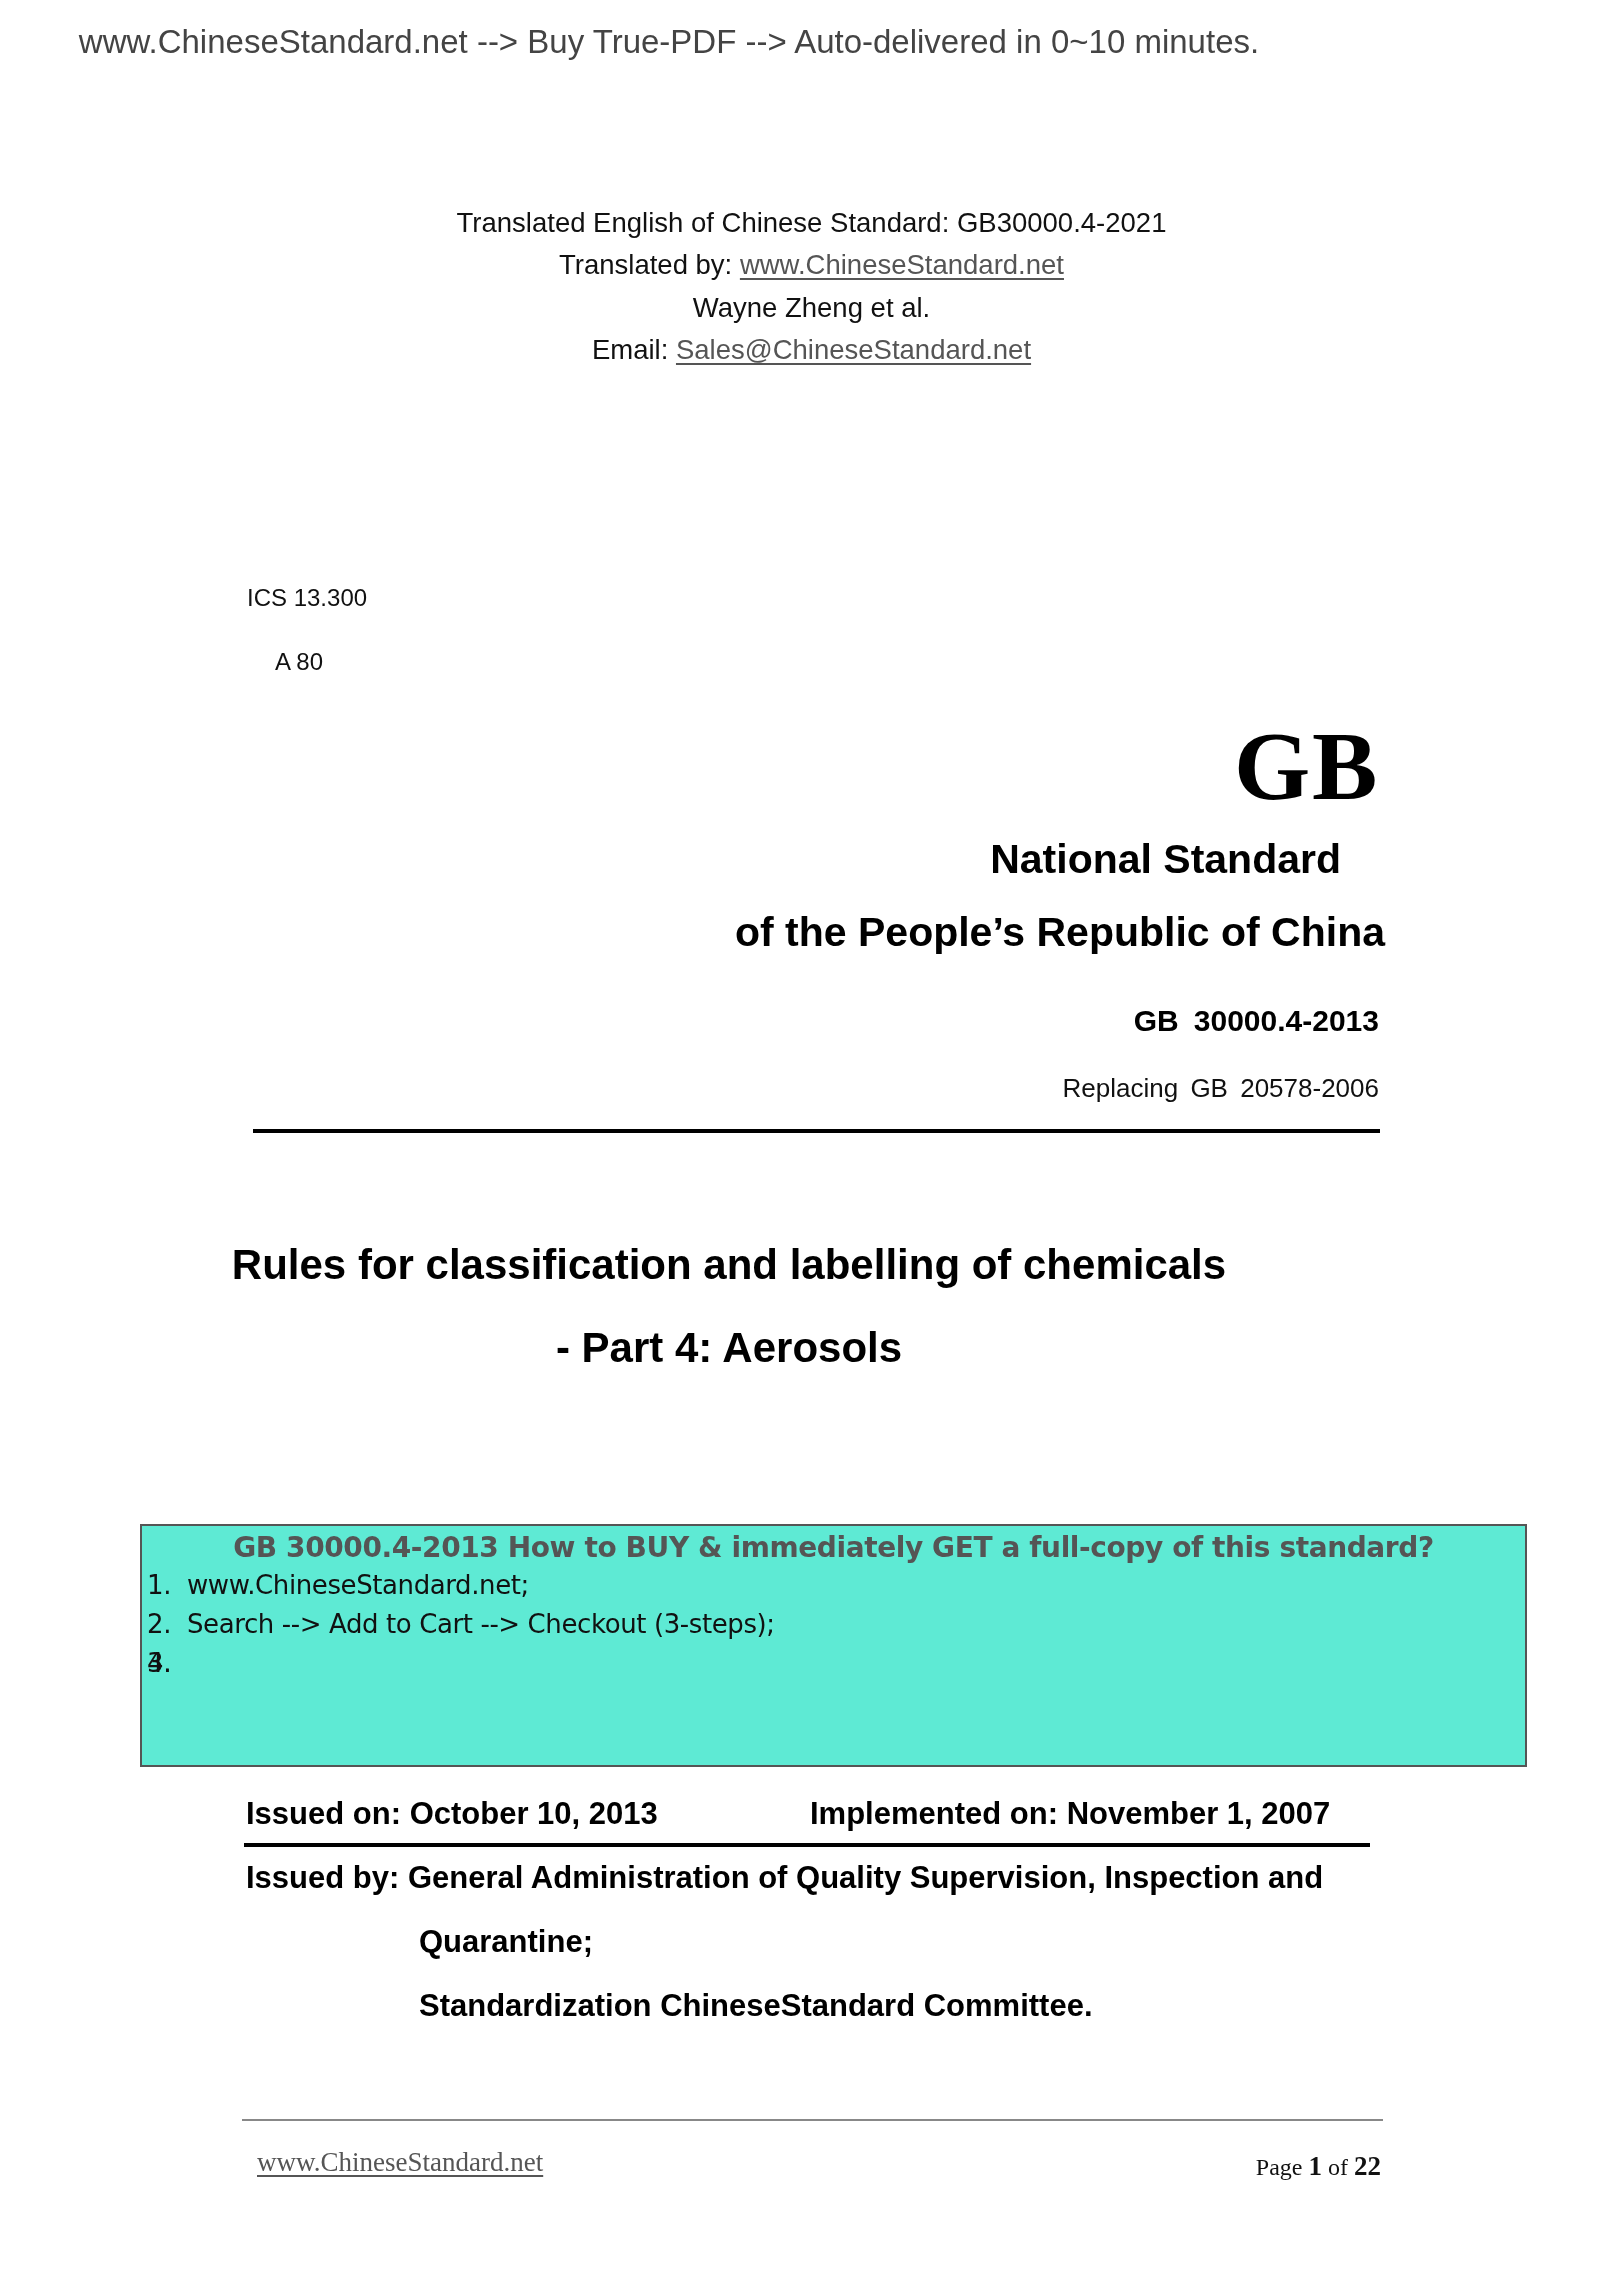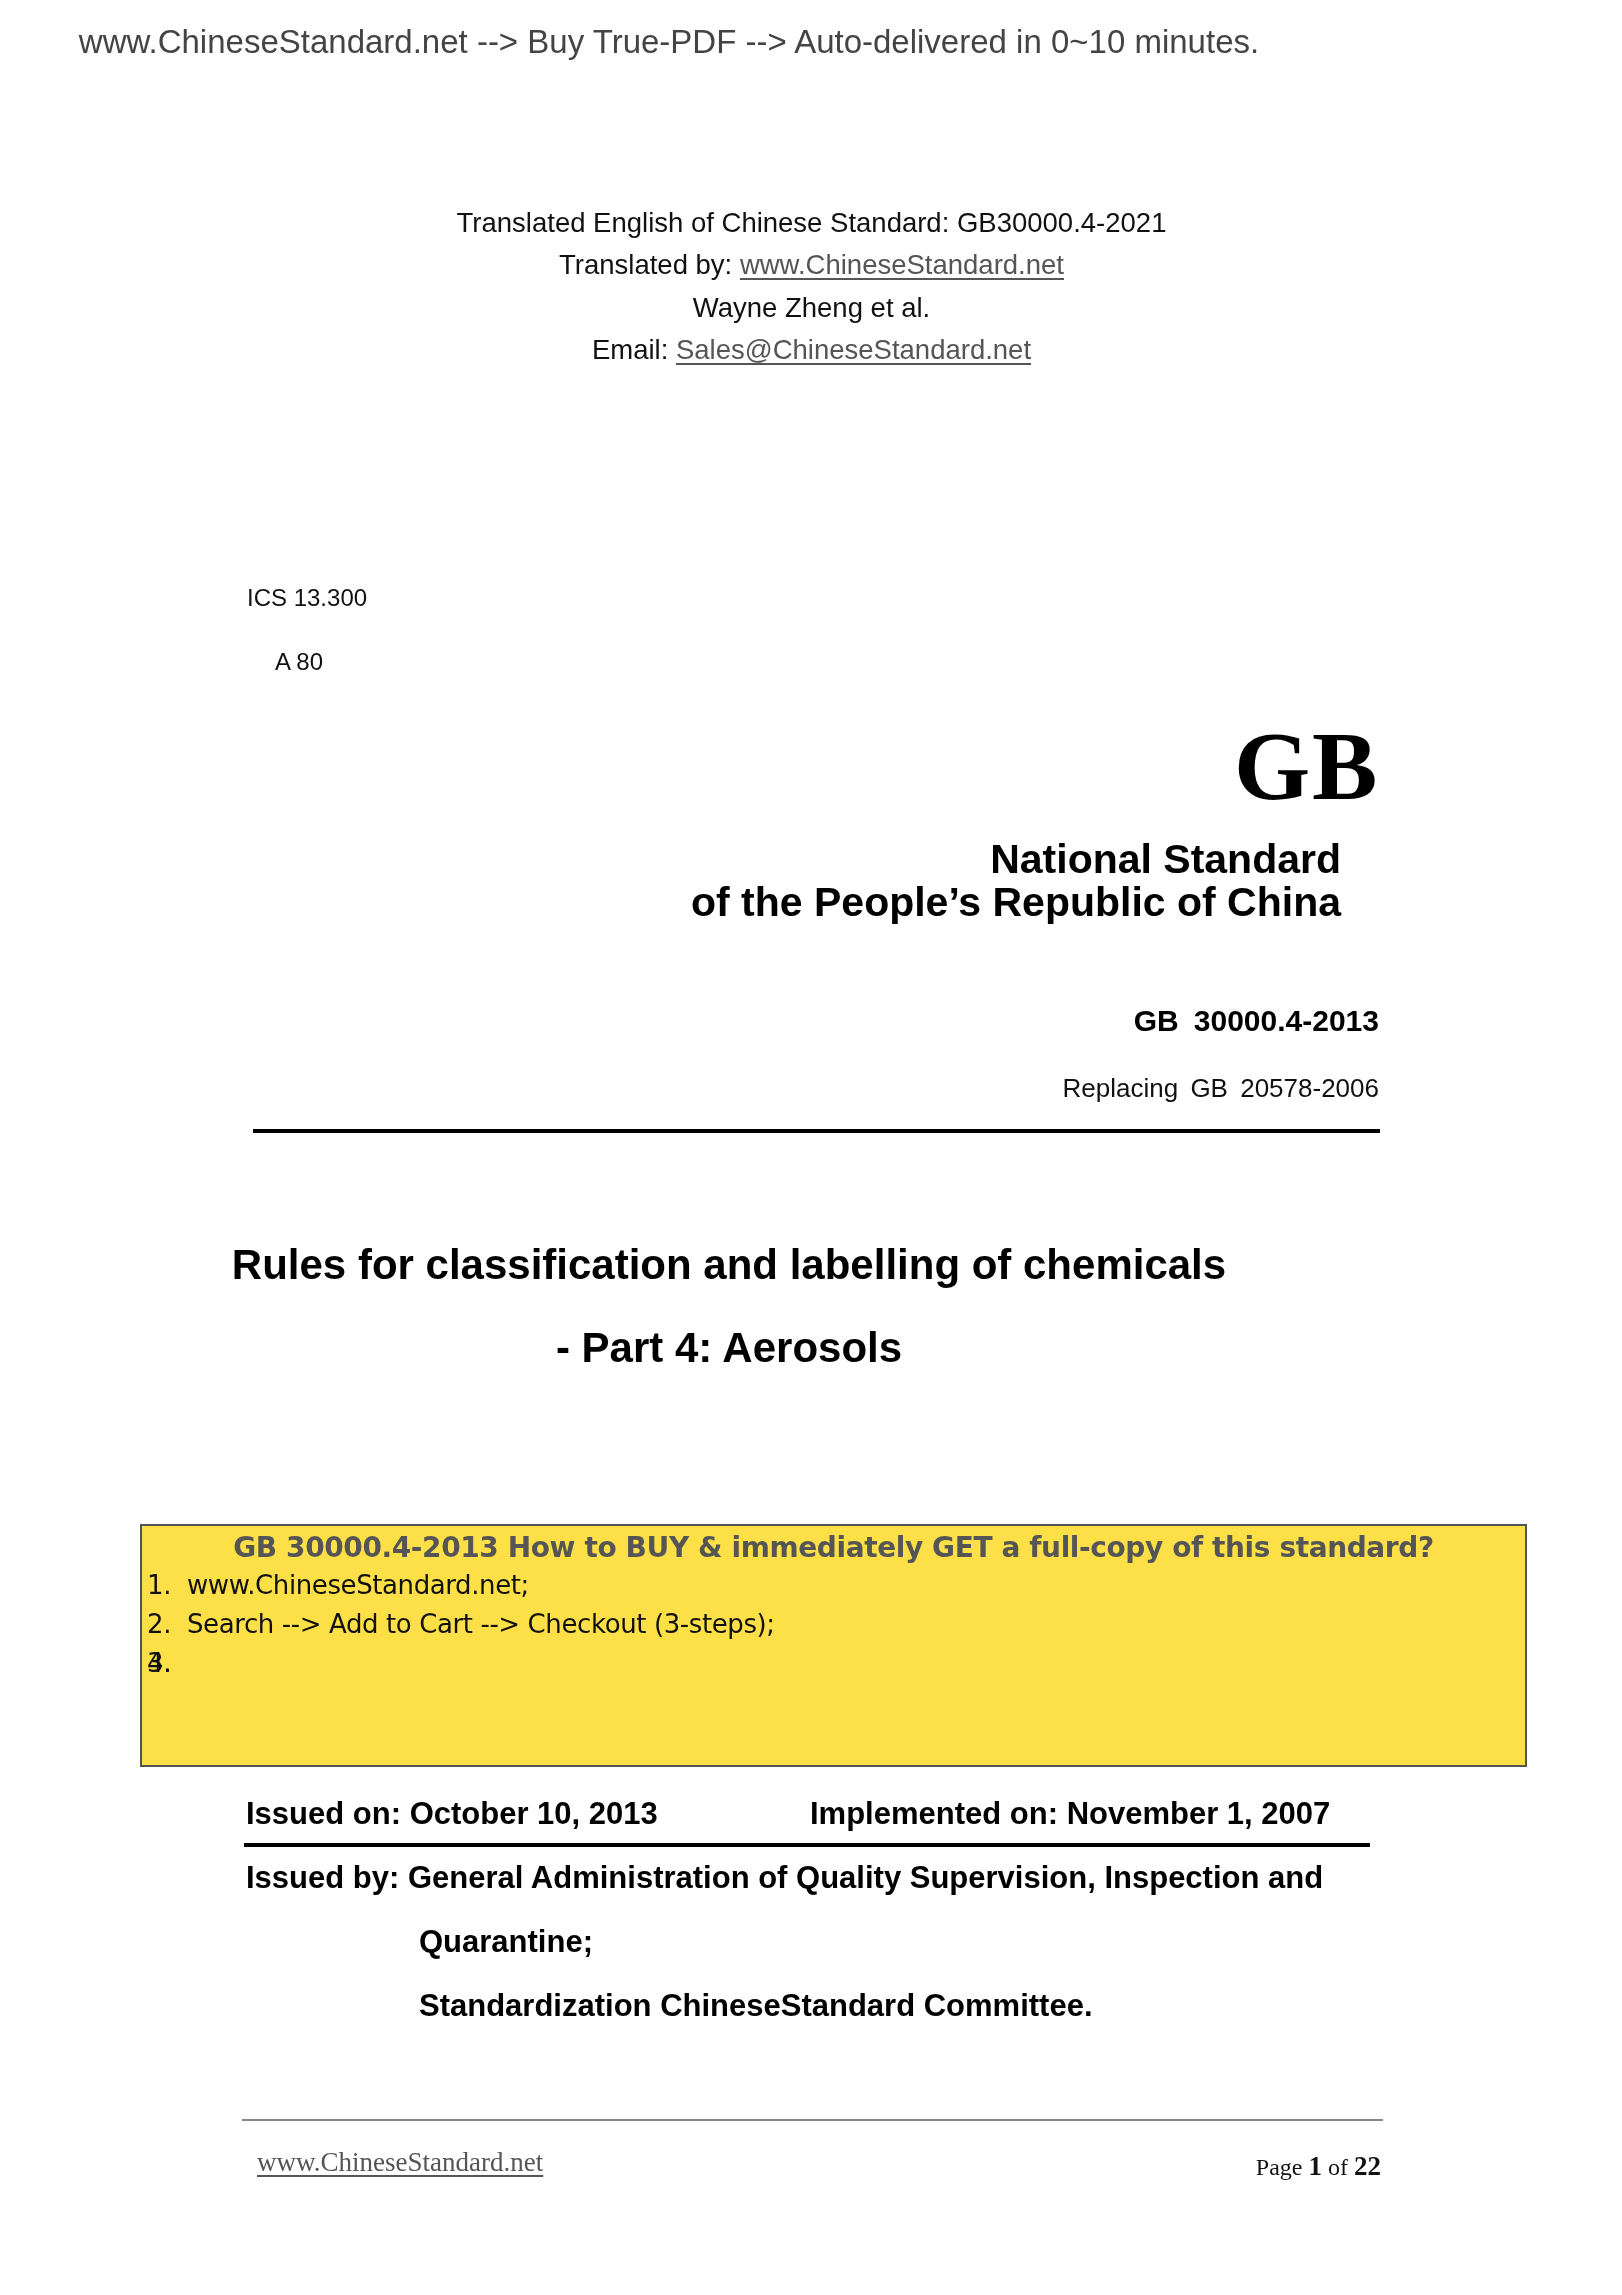--- a/index.html
+++ b/index.html
@@ -12,21 +12,21 @@
   .link { color: #555; text-decoration: underline; text-underline-offset: 4.2px; }
   .cls { font-size: 24px; left: 247px; color: #111; }
   .gb-logo { right: 244px; top: 710px; font-family: "Liberation Serif", serif;
              font-weight: bold; font-size: 98px; letter-spacing: 1.7px; }
   .title-big { left: 0; width: 1341px; text-align: right; font-weight: bold; font-size: 41px; }
   .std-code { right: 244px; top: 1004px; font-weight: bold; font-size: 30px; word-spacing: 6.7px; }
   .replacing { right: 244px; top: 1073px; font-size: 26px; word-spacing: 5px; color: #111; }
   .rule-thick { left: 253px; width: 1127px; height: 4.2px; background: #000; }
   .doc-title { left: 0; width: 1458px; text-align: center; font-weight: bold; font-size: 42px; }
   .buy-box { left: 140px; top: 1524px; width: 1387px; height: 243px;
-             border: 2.5px solid #555; box-sizing: border-box; background: #fde047;
+             border: 2.5px solid #555; box-sizing: border-box; background: #5eead4;
              font-family: "DejaVu Sans", sans-serif; color: #111; }
   .buy-head { text-align: center; font-weight: bold; font-size: 28px; color: #555;
               margin-top: 5px; letter-spacing: -0.4px; }
   .buy-list { margin: 1.7px 0 0 0; padding: 0; list-style: none; }
   .buy-item { font-size: 26px; line-height: 39px; padding-left: 45px; position: relative; letter-spacing: -0.4px; }
   .buy-num { position: absolute; left: 5px; }
   .dates { top: 1796px; font-weight: bold; font-size: 31px; }
   .rule-dates { left: 244px; width: 1126px; height: 4.2px; background: #000; top: 1843px; }
   .issued-by { font-weight: bold; font-size: 31px; }
   .footer-rule { left: 242px; width: 1141px; height: 1.7px; background: #888; top: 2119px; }
@@ -48,21 +48,21 @@
 <div class="abs meta" style="top:334px;">
   <span>Email: </span><span class="link">Sales@ChineseStandard.net</span>
 </div>
 
 <div class="abs cls" style="top:584px;">ICS 13.300</div>
 <div class="abs cls" style="top:648px;margin-left:28px;">A 80</div>
 
 <div class="abs gb-logo">GB</div>
 
 <div class="abs title-big" style="top:836px;">National Standard</div>
-<div class="abs title-big" style="top:879px;">of the People’s Republic of China</div>
+<div class="abs title-big" style="top:909px;padding-left:44px;">of the People’s Republic of China</div>
 <div class="abs std-code">GB  30000.4-2013</div>
 <div class="abs replacing">Replacing  GB  20578-2006</div>
 <div class="abs rule-thick" style="top:1129px;"></div>
 
 <div class="abs doc-title" style="top:1241px;">Rules for classification and labelling of chemicals</div>
 <div class="abs doc-title" style="top:1324px;">- Part 4: Aerosols</div>
 
 <div class="abs buy-box">
   <div class="buy-head">GB 30000.4-2013 How to BUY &amp; immediately GET a full-copy of this standard?</div>
   <ul class="buy-list">

